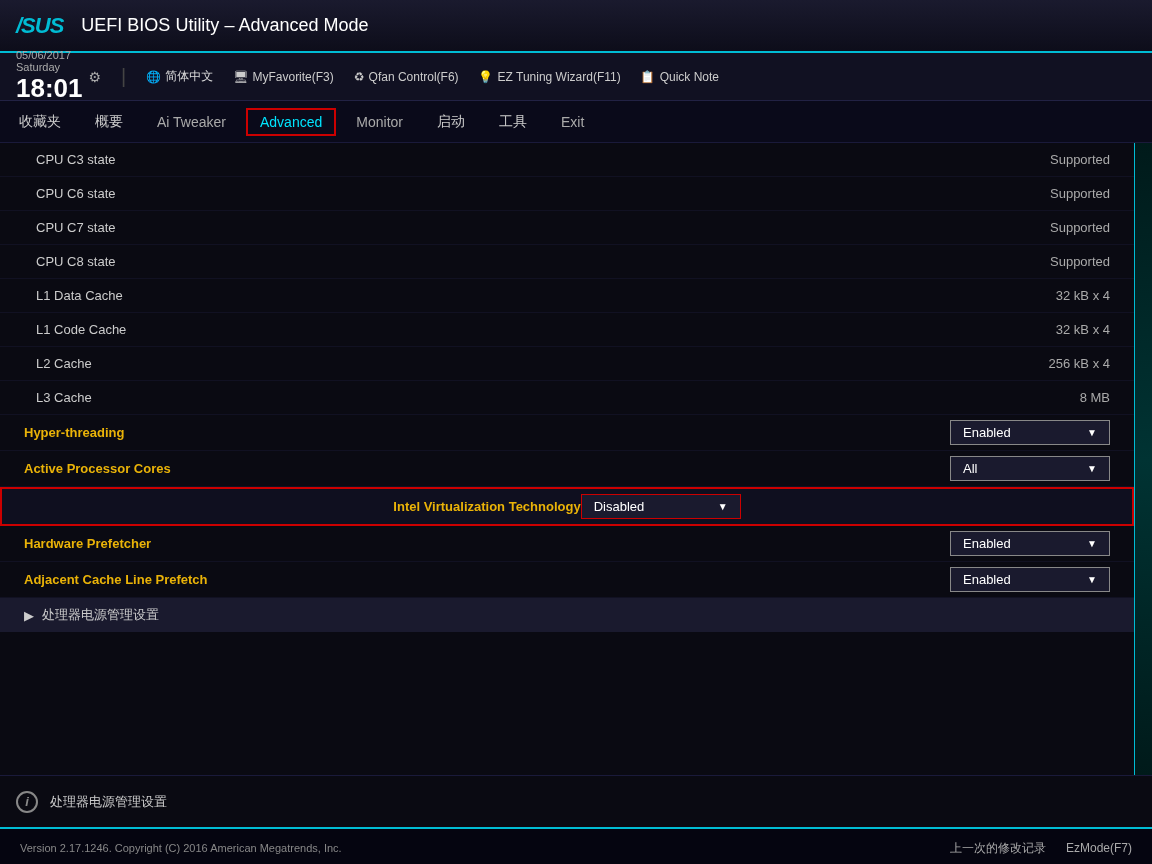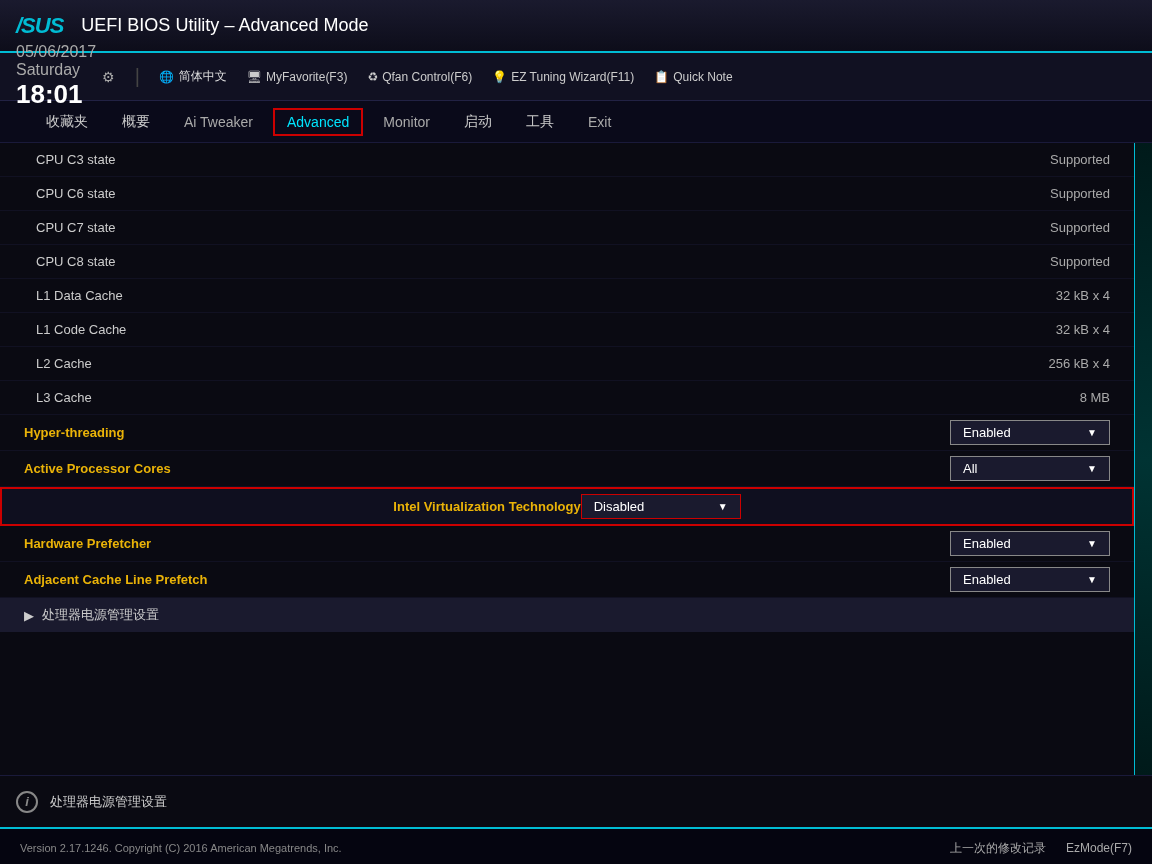--- a/index.html
+++ b/index.html
@@ -48,21 +48,21 @@
     .datetime {
       color: #fff;
       font-size: 13px;
     }
     .datetime .time {
       font-size: 26px;
       font-weight: bold;
       vertical-align: middle;
     }
     .datetime .date {
-      font-size: 16px;
+      font-size: 11px;
       display: block;
       color: #aaa;
     }
     .gear-icon {
       color: #aaa;
       font-size: 14px;
     }
     .divider {
       color: #444;
       font-size: 20px;
@@ -81,21 +81,21 @@
       align-items: center;
       gap: 4px;
       cursor: pointer;
     }
 
     
     .nav-tabs {
       background: #0a0a1a;
       display: flex;
       align-items: center;
-      padding: 0 32px;
+      padding: 0 5px;
       height: 42px;
       border-bottom: 1px solid #1a1a3a;
       gap: 6px;
     }
     .nav-tab {
       color: #aaa;
       font-size: 14px;
       padding: 6px 14px;
       cursor: pointer;
       white-space: nowrap;

